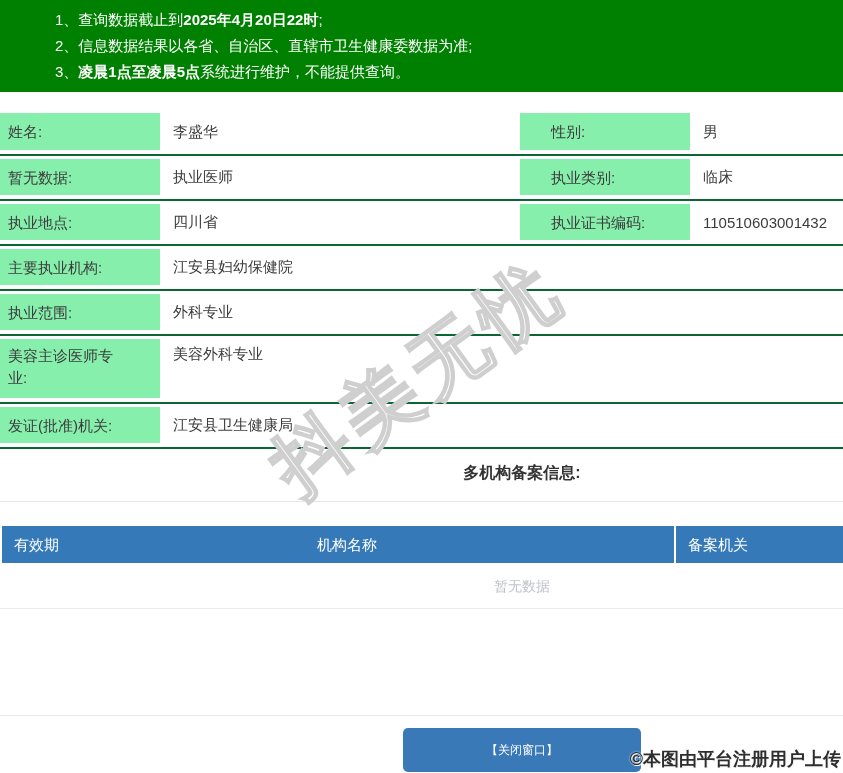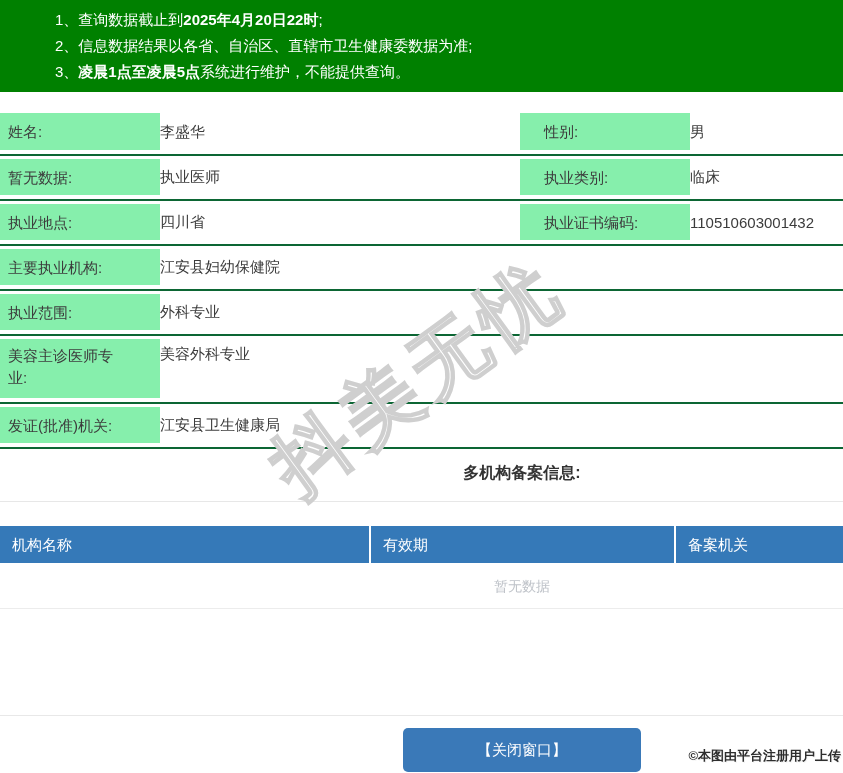--- a/index.html
+++ b/index.html
@@ -32,23 +32,23 @@
     table-layout:fixed;
   }
   table.info tr { border-bottom:2px solid #0c6634; }
   table.info td { vertical-align:middle; height:45px; }
   tr.tall td { height:68px; vertical-align:top; padding-top:9px;margin-top:24px; }
   td.lbl {
     background:#86efac;
     box-shadow:inset 0 3px 0 0 #ffffff, inset 0 -4px 0 0 #ffffff;
     padding-left:8px;
   }
-  td.lbl2 { padding-left:24px; }
+  td.lbl2 { padding-left:31px; }
   td.lbl .lbl-text { display:inline-block; width:112px; line-height:22px; }
-  td.val { background:#ffffff; }
+  td.val { padding-left:13px; background:#ffffff; }
 
   
   .section-title {
     margin-top:14px;
     width:1044px;
     text-align:center;
     font-size:16px;
     font-weight:bold;
     color:#333;
   }
@@ -83,21 +83,21 @@
   .bottom-divider { margin-top:106px; width:1044px; border-top:1px solid #e8e8e8; }
   .close-btn {
     display:block;
     margin:12px auto 0 auto;
     width:238px;
     height:44px;
     background:#3a79b8;
     border:none;
     border-radius:5px;
     color:#ffffff;
-    font-size:15px;
+    font-size:12px;
     font-family:inherit;
     cursor:pointer;
   }
 
   
   .watermark {
     position:absolute;
     left:282px;
     top:432px;
     height:90px;
@@ -110,21 +110,21 @@
     color:#ffffff;
     -webkit-text-stroke:2px #cfcfcf;
     white-space:nowrap;
     pointer-events:none;
     z-index:5;
   }
   .attribution {
     position:absolute;
     right:2px;
     top:747px;
-    font-size:13px;
+    font-size:18px;
     font-weight:bold;
     color:#2e2e2e;
     text-shadow:0 0 2px #ffffff, 1px 1px 0 #f2f2f2;
     z-index:6;
     white-space:nowrap;
   }
 </style>
 </head>
 <body>
 
@@ -178,22 +178,22 @@
       <td class="lbl"><span class="lbl-text">发证(批准)机关:</span></td>
       <td class="val" colspan="3">江安县卫生健康局</td>
     </tr>
   </tbody>
     </table>
 
   <div class="section-title">多机构备案信息:</div>
   <div class="divider-light"></div>
 
   <div class="rec-header">
+    <div class="rec-col rec-col-2">有效期</div>
     <div class="rec-col rec-col-1">机构名称</div>
-    <div class="rec-col rec-col-2">有效期</div>
     <div class="rec-col rec-col-3">备案机关</div>
   </div>
   <div class="rec-empty">暂无数据</div>
 
   <div class="bottom-divider"></div>
   <button class="close-btn">【关闭窗口】</button>
 
 </div>
 
 <div class="watermark">抖美无忧</div>

